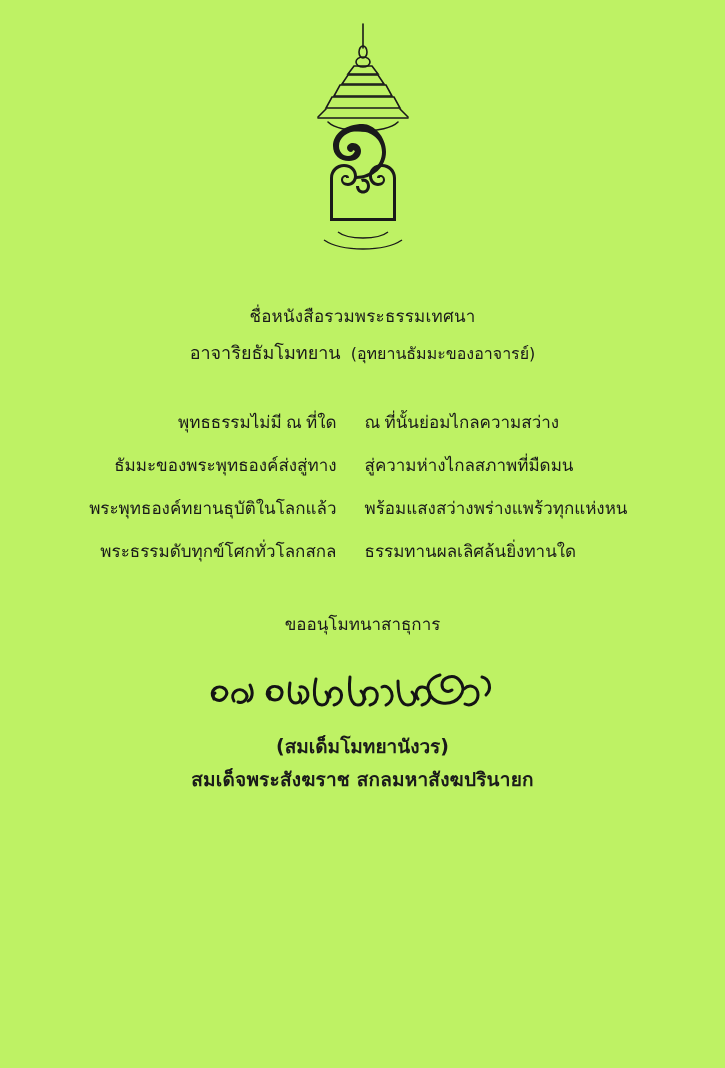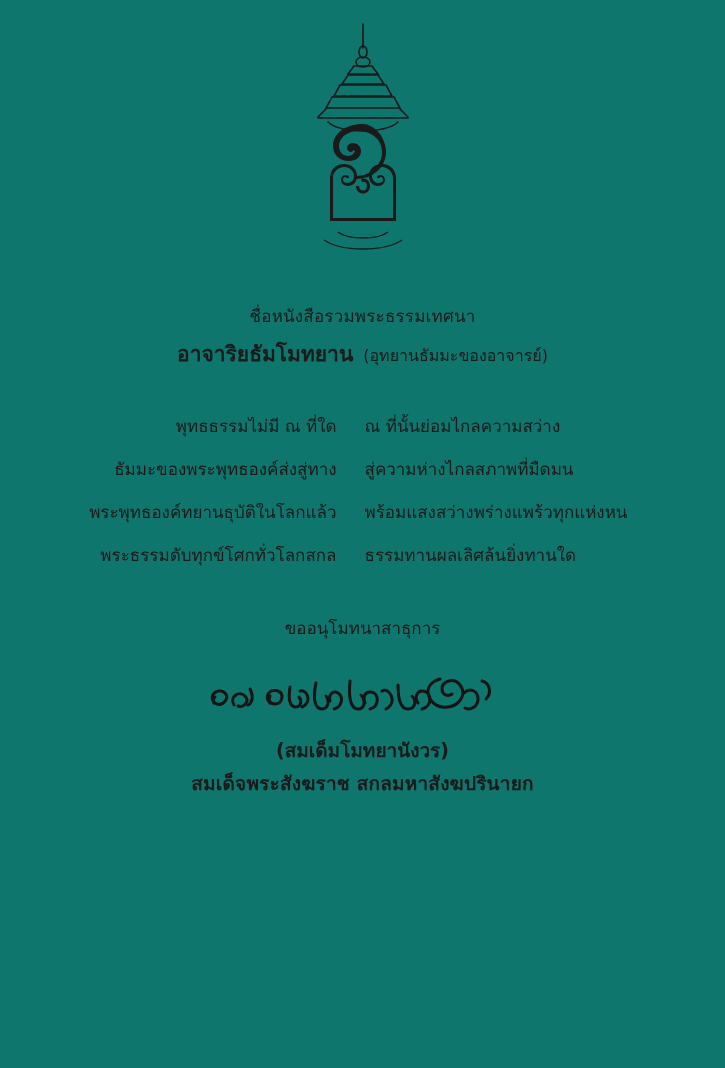--- a/index.html
+++ b/index.html
@@ -15,21 +15,21 @@
     position: relative;
     overflow: hidden;
   }
   .page {
     width: 725px;
     height: 1068px;
     box-sizing: border-box;
     display: flex;
     flex-direction: column;
     align-items: center;
-    background: #0f766e;
+    background: #bef264;
   }
 
   
   .emblem {
     margin-top: 18px;
     width: 190px;
     height: 250px;
     position: relative;
   }
   .emblem svg { display: block; }
@@ -45,42 +45,43 @@
     letter-spacing: 0.2px;
   }
   .book-title-row {
     margin-top: 9px;
     display: flex;
     align-items: baseline;
     justify-content: center;
     gap: 10px;
   }
   .book-title {
-    font-size: 21px;
-    font-weight: bold;
+    font-size: 18px;
+    font-weight: normal;
   }
   .book-subtitle {
     font-size: 16px;
   }
 
   
   .section-heading {
     margin-top: 78px;
     font-size: 25px;
     font-weight: bold;
     text-align: center;
   }
 
   
   .verse {
     margin-top: 42px;
     width: 700px;
     display: flex;
     flex-direction: column;
     gap: 16px;
+    font-family: Liberation Serif, serif;
   }
   .verse-line {
     display: flex;
     width: 100%;
     font-size: 17px;
   }
   .verse-col-left {
     width: 340px;
     text-align: right;
     padding-right: 16px;

